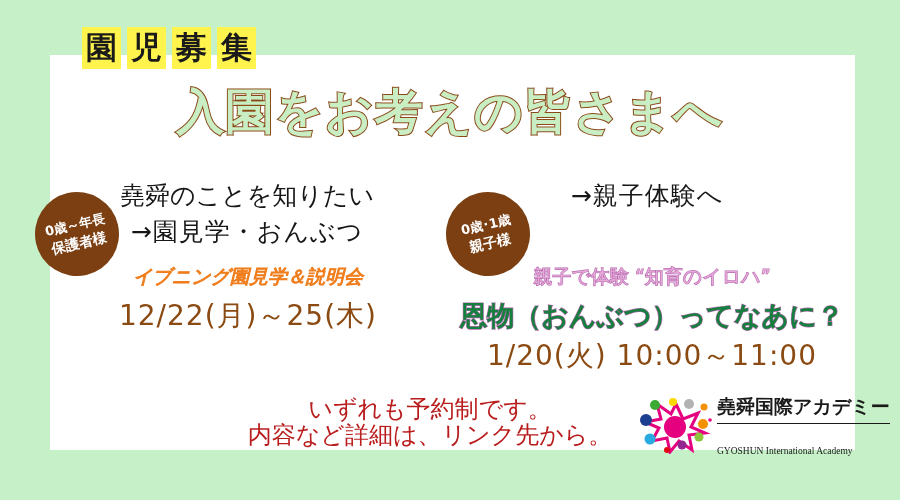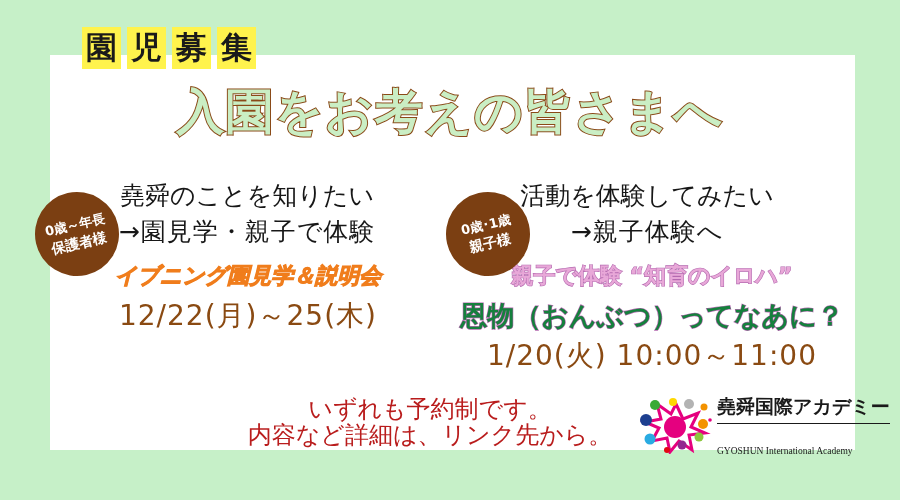--- a/index.html
+++ b/index.html
@@ -113,23 +113,23 @@
     position: absolute;
     top: 256px;
     width: 420px;
     text-align: center;
     z-index: 3;
   }
   .event.left  { left: 38px; }
   .event.right { left: 442px; }
 
   .ev-title {
-    font-size: 22px;
+    font-size: 19px;
     line-height: 40px;
-    font-weight: bold;
+    font-weight: normal;
     white-space: nowrap;
     font-family: "DejaVu Sans", "Liberation Sans", sans-serif;
     font-style: italic;
   }
   .ev-title.orange {
     color: #f07d1c;
     -webkit-text-stroke: 1px #f07d1c;
     paint-order: stroke fill;
   }
   .ev-title.pink {
@@ -218,25 +218,24 @@
     <span class="ch">園</span>
     <span class="ch">児</span>
     <span class="ch">募</span>
     <span class="ch">集</span>
   </div>
 
   <div class="headline">入園をお考えの皆さまへ</div>
 
   <div class="col left">
     <div class="lead">堯舜のことを知りたい</div>
-    <div class="lead arrow">→園見学・親子で体験</div>
+    <div class="lead arrow">→園見学・おんぶつ</div>
   </div>
 
   <div class="col right">
-    <div class="lead">活動を体験してみたい</div>
     <div class="lead arrow">→親子体験へ</div>
   </div>
 
   <div class="stamp left">
     <span class="l1">0歳～年長</span>
     <span class="l2">保護者様</span>
   </div>
   <div class="stamp right">
     <span class="l1">0歳･1歳</span>
     <span class="l2">親子様</span>

